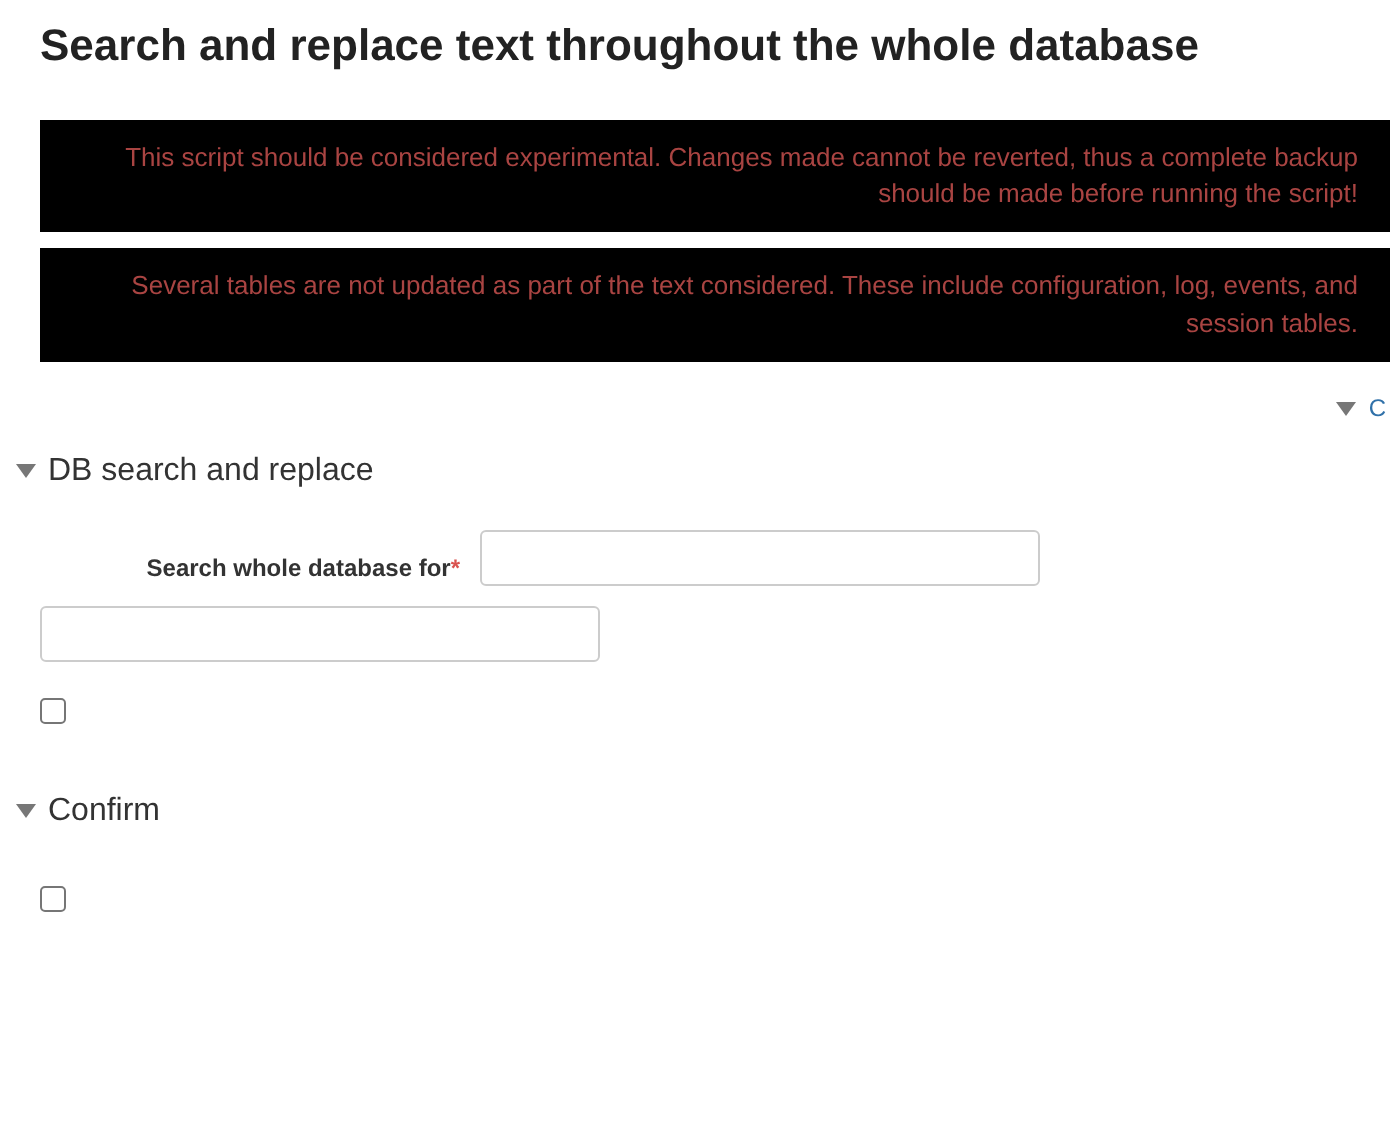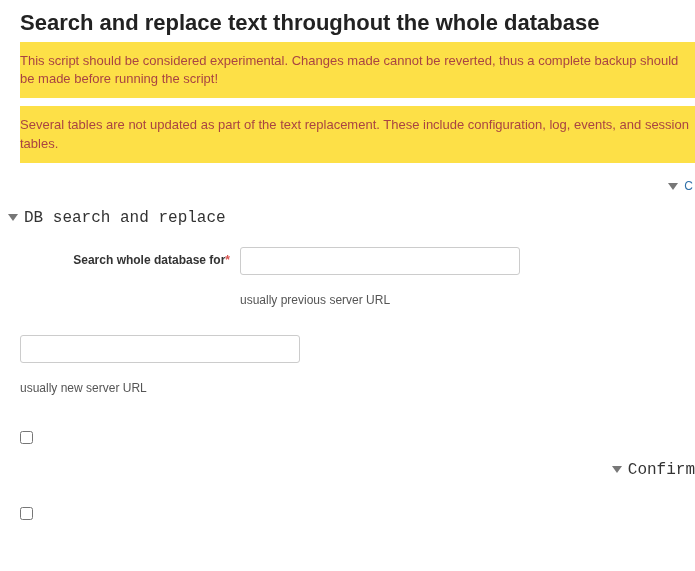--- a/index.html
+++ b/index.html
@@ -11,67 +11,66 @@
       font-family: "Helvetica Neue", Helvetica, Arial, sans-serif;
       font-size: 13px;
       color: #333;
       background: #fff;
       padding: 10px 0 20px 20px;
     }
     h1 {
       font-size: 22px;
       font-weight: bold;
       color: #222;
-      margin-bottom: 6px;
+      margin-bottom: 24px;
     }
     .alert {
-      background: #fde047;
+      background: #000000;
       color: #a94442;
-      padding: 10px 0;
+      padding: 10px 16px;
       margin-bottom: 8px;
       font-size: 13px;
       line-height: 1.4;
       border-radius: 0;
+      text-align: right;
     }
     .collapse-link {
       text-align: right;
       color: #3071a9;
       font-size: 12px;
       margin-top: 16px;
       margin-bottom: 4px;
       padding-right: 2px;
     }
     .section-header {
       display: flex;
       align-items: center;
       font-size: 16px;
       color: #333;
       margin-top: 16px;
       margin-bottom: 20px;
       cursor: pointer;
       margin-left: -12px;
-      font-family: Liberation Mono, monospace;
     }
     .section-header.confirm {
-      margin-top: 14px;
+      margin-top: 32px;
       margin-bottom: 20px;
-      justify-content: flex-end;
     }
     .triangle {
       display: inline-block;
       width: 0;
       height: 0;
       border-left: 5px solid transparent;
       border-right: 5px solid transparent;
       border-top: 7px solid #777;
       margin-right: 6px;
     }
     .form-row {
       display: flex;
-      align-items: flex-start;
+      align-items: flex-end;
       margin-bottom: 10px;
     }
     .label-col {
       width: 220px;
       text-align: right;
       font-size: 12px;
       font-weight: bold;
       color: #333;
       padding-right: 10px;
       padding-top: 6px;
@@ -101,45 +100,43 @@
     input[type="checkbox"] {
       margin-top: 8px;
     }
   </style>
 </head>
 <body>
 
 <h1>Search and replace text throughout the whole database</h1>
 
 <div class="alert">This script should be considered experimental. Changes made cannot be reverted, thus a complete backup should be made before running the script!</div>
-<div class="alert">Several tables are not updated as part of the text replacement. These include configuration, log, events, and session tables.</div>
+<div class="alert">Several tables are not updated as part of the text considered. These include configuration, log, events, and session tables.</div>
 
 <div class="collapse-link">
   <span class="triangle"></span><span>C</span>
 </div>
 
 <div class="section-header">
   <span class="triangle"></span>
   <span>DB search and replace</span>
 </div>
 
 <div class="form-row">
   <div class="label-col">
     <span>Search whole database for</span><span class="required">*</span>
   </div>
   <div class="input-col">
     <input type="text" value="" style="">
-    <div class="hint">usually previous server URL</div>
   </div>
 </div>
 
 <div class="form-row">
   <div class="input-col">
     <input type="text" value="" style="">
-    <div class="hint">usually new server URL</div>
   </div>
 </div>
 
 <div class="form-row">
   <div class="input-col">
     <input type="checkbox" style="">
   </div>
 </div>
 
 <div class="section-header confirm">

